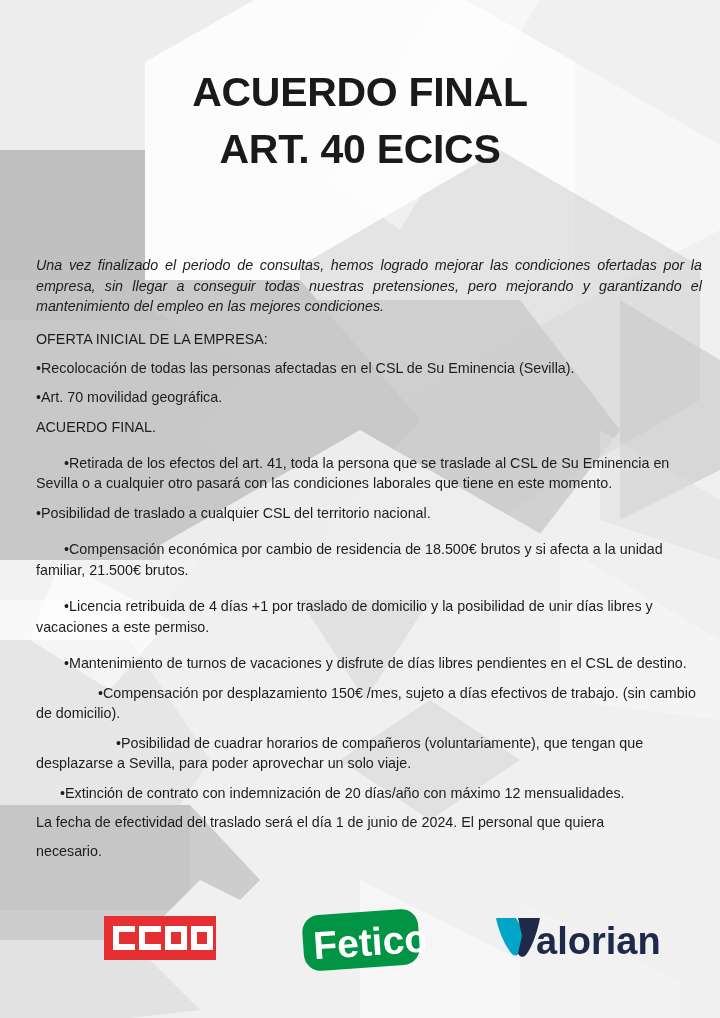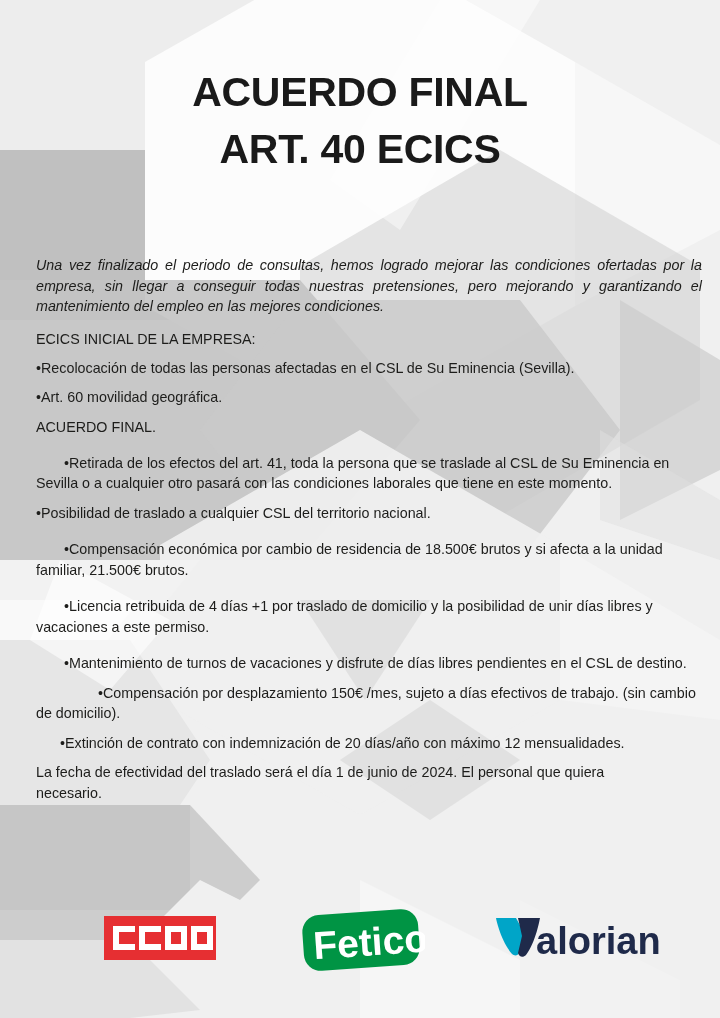--- a/index.html
+++ b/index.html
@@ -153,37 +153,38 @@
 
     <div class="title-block">
       <div class="title-line">ACUERDO FINAL</div>
       <div class="title-line">ART. 40 ECICS</div>
     </div>
 
     <div class="body-block">
 
       <p class="intro">Una vez finalizado el periodo de consultas, hemos logrado mejorar las condiciones ofertadas por la empresa, sin llegar a conseguir todas nuestras pretensiones, pero mejorando y garantizando el mantenimiento del empleo en las mejores condiciones.</p>
 
-      <p class="heading">ECICS INICIAL DE LA EMPRESA:</p>
+      <p class="heading">OFERTA INICIAL DE LA EMPRESA:</p>
 
       <p class="bullet ind0">•Recolocación de todas las personas afectadas en el CSL de Su Eminencia (Sevilla).</p>
-      <p class="bullet ind0">•Art. 60 movilidad geográfica.</p>
+      <p class="bullet ind0">•Art. 70 movilidad geográfica.</p>
 
       <p class="heading">ACUERDO FINAL.</p>
 
       <p class="bullet ind2">•Retirada de los efectos del art. 41, toda la persona que se traslade al CSL de Su Eminencia en Sevilla o a cualquier otro pasará con las condiciones laborales que tiene en este momento.</p>
       <p class="bullet ind0">•Posibilidad de traslado a cualquier CSL del territorio nacional.</p>
       <p class="bullet ind2">•Compensación económica por cambio de residencia de 18.500€ brutos y si afecta a la unidad familiar, 21.500€ brutos.</p>
       <p class="bullet ind2">•Licencia retribuida de 4 días +1 por traslado de domicilio y la posibilidad de unir días libres y vacaciones a este permiso.</p>
       <p class="bullet ind2">•Mantenimiento de turnos de vacaciones y disfrute de días libres pendientes en el CSL de destino.</p>
       <p class="bullet ind3">•Compensación por desplazamiento 150€ /mes, sujeto a días efectivos de trabajo. (sin cambio de domicilio).</p>
+      <p class="bullet ind4">•Posibilidad de cuadrar horarios de compañeros (voluntariamente), que tengan que desplazarse a Sevilla, para poder aprovechar un solo viaje.</p>
       <p class="bullet ind1">•Extinción de contrato con indemnización de 20 días/año con máximo 12 mensualidades.</p>
 
       <p class="closing">La fecha de efectividad del traslado será el día 1 de junio de 2024. El personal que quiera</p>
-      <p class="closing" style="margin-top:0">necesario.</p>
+      <p class="closing" style="margin-top:8px">necesario.</p>
     </div>
 
     <div class="logos">
 
       <div class="logo-ccoo">
         <svg width="112" height="44" viewBox="0 0 112 44">
           <rect x="0" y="0" width="112" height="44" fill="#E62F32"></rect>
 
           <path d="M9 10 h22 v6 h-16 v12 h16 v6 h-22 z" fill="#ffffff"></path>
 

